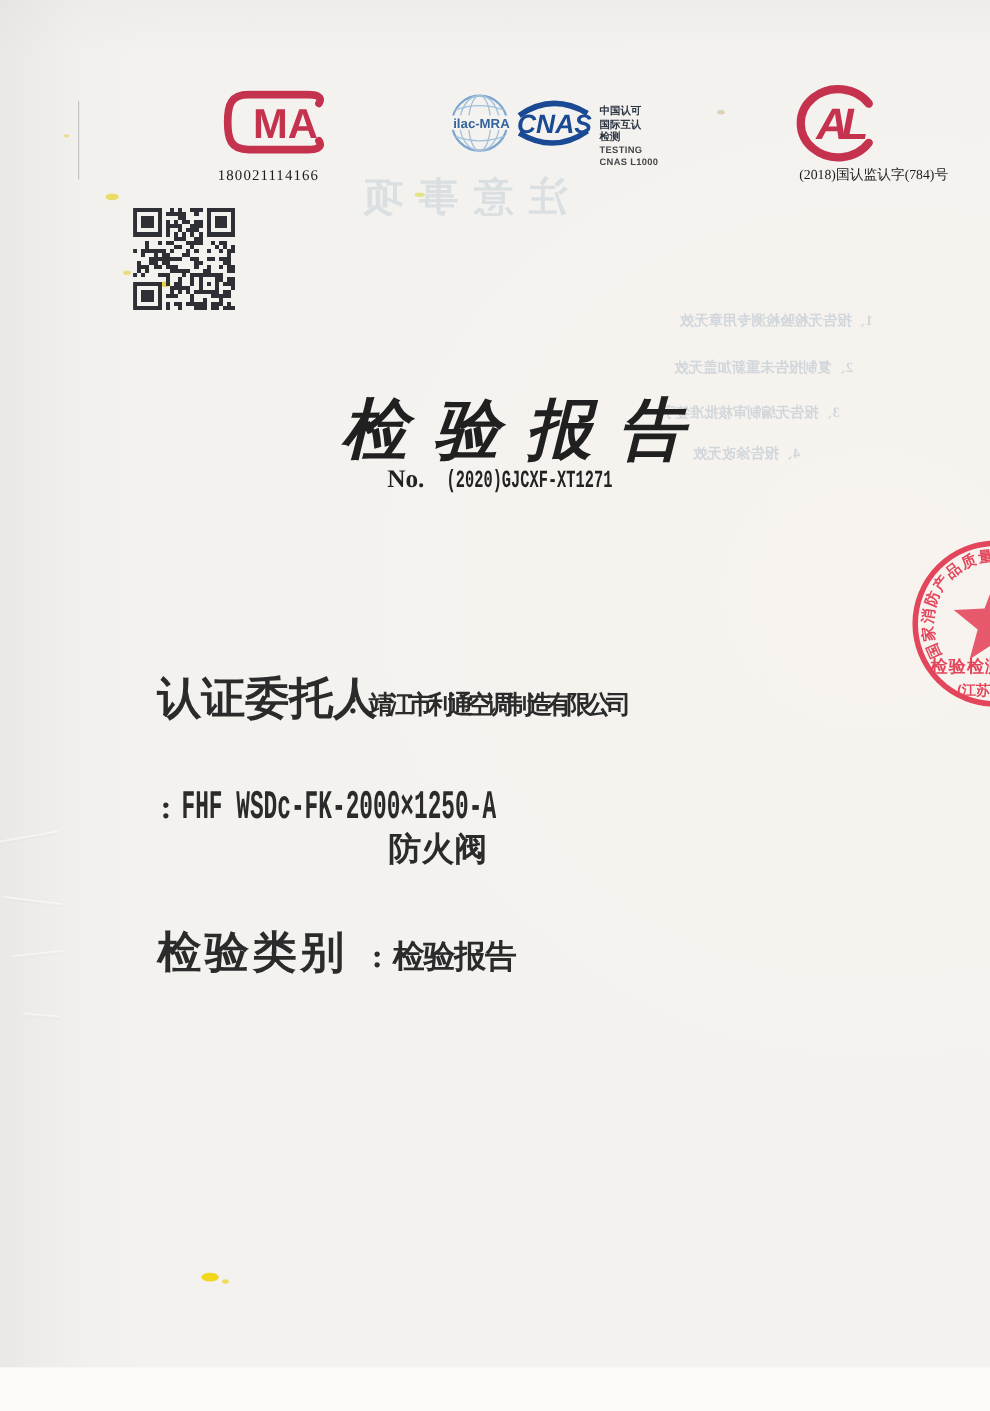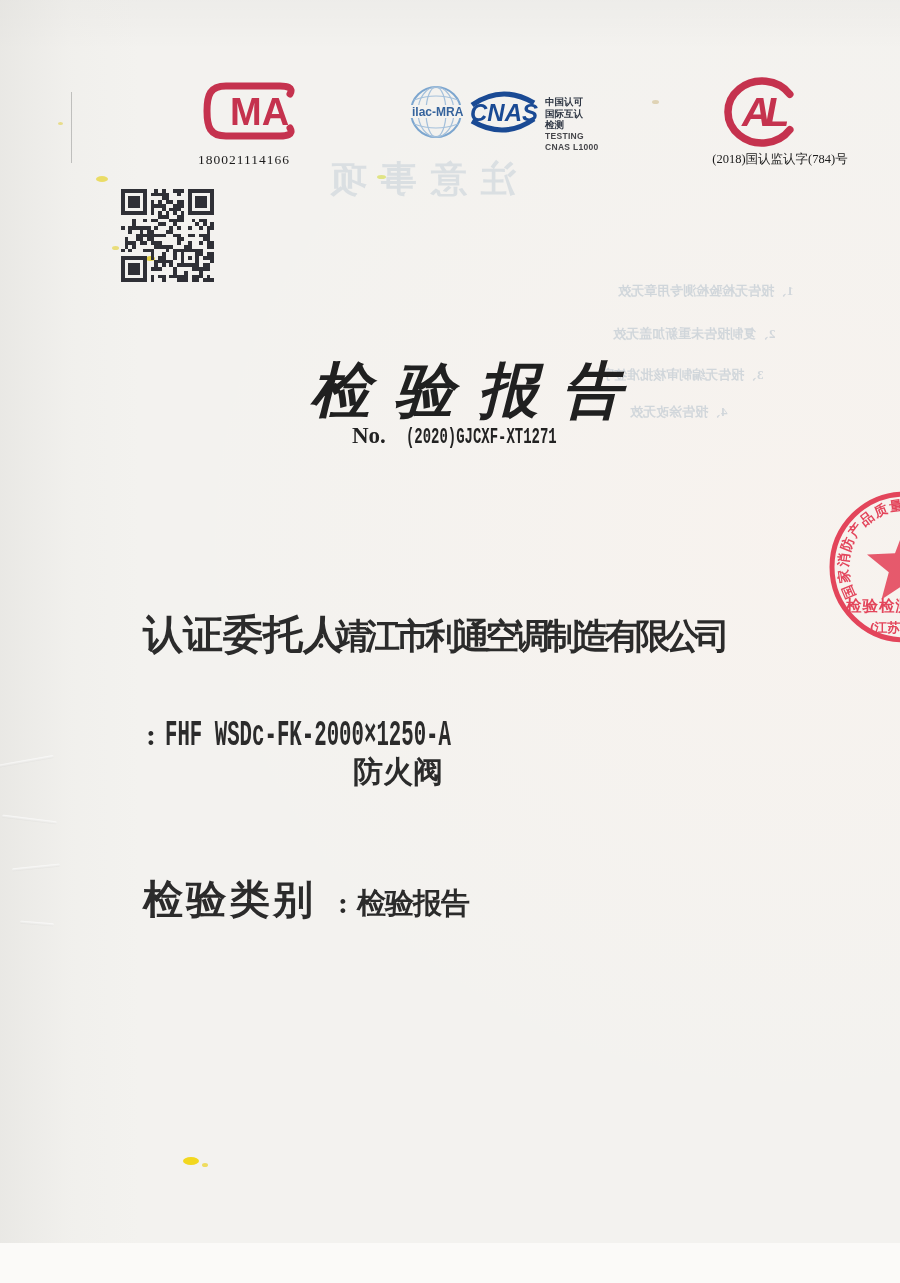--- a/index.html
+++ b/index.html
@@ -33,40 +33,40 @@
   .cma{position:absolute;left:202px;top:82px;}
   .cma-number{position:absolute;left:198px;top:152px;width:112px;text-align:left;
     font-size:13.5px;letter-spacing:1px;color:#1c1c1c;}
   .ilac{position:absolute;left:408px;top:84px;}
   .cnas{position:absolute;left:468px;top:88px;}
   .accred{position:absolute;left:545px;top:96px;width:62px;
     font-family:"Liberation Sans","DejaVu Sans",sans-serif;}
   .accred div{font-size:9.5px;line-height:11.5px;color:#2d3542;font-weight:700;}
   .accred div.en{font-size:8.5px;color:#46464a;letter-spacing:.3px;}
   .cal{position:absolute;left:722px;top:76px;}
-  .cal-caption{position:absolute;left:698px;top:151px;width:164px;text-align:center;
+  .cal-caption{position:absolute;left:698px;top:151px;width:164px;text-align:right;
     font-size:12.5px;color:#1c1c1c;}
   .qr{position:absolute;left:121px;top:189px;}
   
   .title{position:absolute;left:310px;top:351px;margin:0;font-size:60px;font-weight:700;
     letter-spacing:24px;color:#202020;white-space:nowrap;font-style:italic;}
   .no-line{position:absolute;left:352px;top:423px;white-space:nowrap;color:#222;}
   .no-label{font-size:23px;font-weight:700;}
   .no-value{display:inline-block;margin-left:20px;font-family:"Liberation Mono","DejaVu Sans Mono",monospace;
     font-size:22.5px;font-weight:700;transform:scaleX(0.62);transform-origin:0 70%;letter-spacing:0;}
   
   .row{position:absolute;left:143px;display:flex;align-items:baseline;color:#2b2b2b;font-weight:700;white-space:nowrap;}
   .flabel{display:inline-block;width:170px;text-align:justify;text-align-last:justify;font-size:40px;}
   .colon{font-size:30px;margin:0 9px 0 3px;}
   .row3 .colon{margin-left:25px;}
-  .fvalue-cjk{font-size:35px;letter-spacing:-5px;}
+  .fvalue-cjk{font-size:23px;letter-spacing:-5px;}
   .fvalue-model{display:inline-block;font-family:"Liberation Mono","DejaVu Sans Mono",monospace;
     font-size:37px;font-weight:700;transform:scaleX(0.56);transform-origin:0 62%;white-space:nowrap;}
   .fvalue-type{font-size:29px;letter-spacing:-1px;}
-  .row1{top:607px;} .row2{top:714px;} .row3{top:872px;justify-content:space-between;}
+  .row1{top:607px;} .row2{top:714px;} .row3{top:838px;justify-content:space-between;}
   .fvalue2{position:absolute;left:353px;top:752px;font-size:30px;font-weight:700;color:#2b2b2b;}
   
   .footer{position:absolute;left:262px;top:1070px;font-size:32px;font-weight:700;
     letter-spacing:-4px;color:#2a2a2a;white-space:nowrap;}
   
   .seal{position:absolute;left:820px;top:478px;opacity:.93;}
   .seal text{fill:#e23850;font-weight:700;font-family:"Liberation Sans","DejaVu Sans",sans-serif;}
 </style>
 </head>
 <body>

